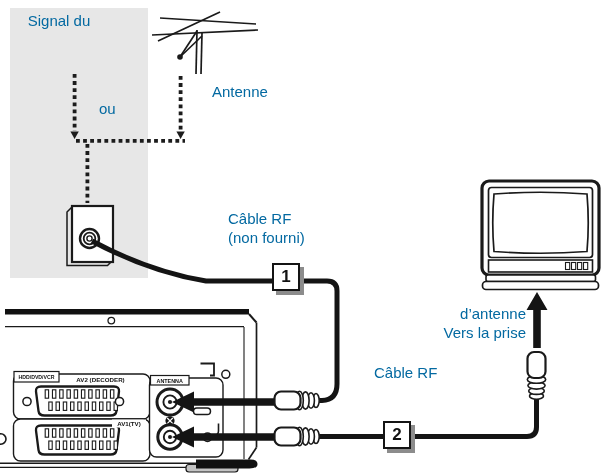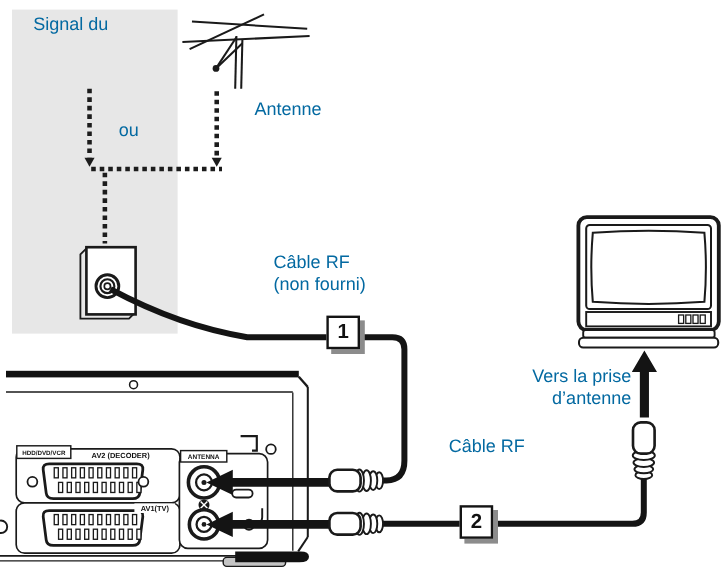--- a/index.html
+++ b/index.html
@@ -186,20 +186,20 @@
 <div class="label" id="lbl-ou">ou</div>
 <div class="label" id="lbl-antenne">Antenne</div>
 <div class="label" id="lbl-rf1">
   <span class="ln">Câble RF</span>
   <span class="ln">(non fourni)</span>
 </div>
 <div class="label" id="lbl-rf2">
   <span class="ln">Câble RF</span>
 </div>
 <div class="label" id="lbl-vers">
+  <span class="ln">d’antenne</span>
   <span class="ln">Vers la prise</span>
-  <span class="ln">d’antenne</span>
 </div>
 
 <div class="step" id="step1">1</div>
 <div class="step" id="step2">2</div>
 
 </div>
 
 </body></html>

